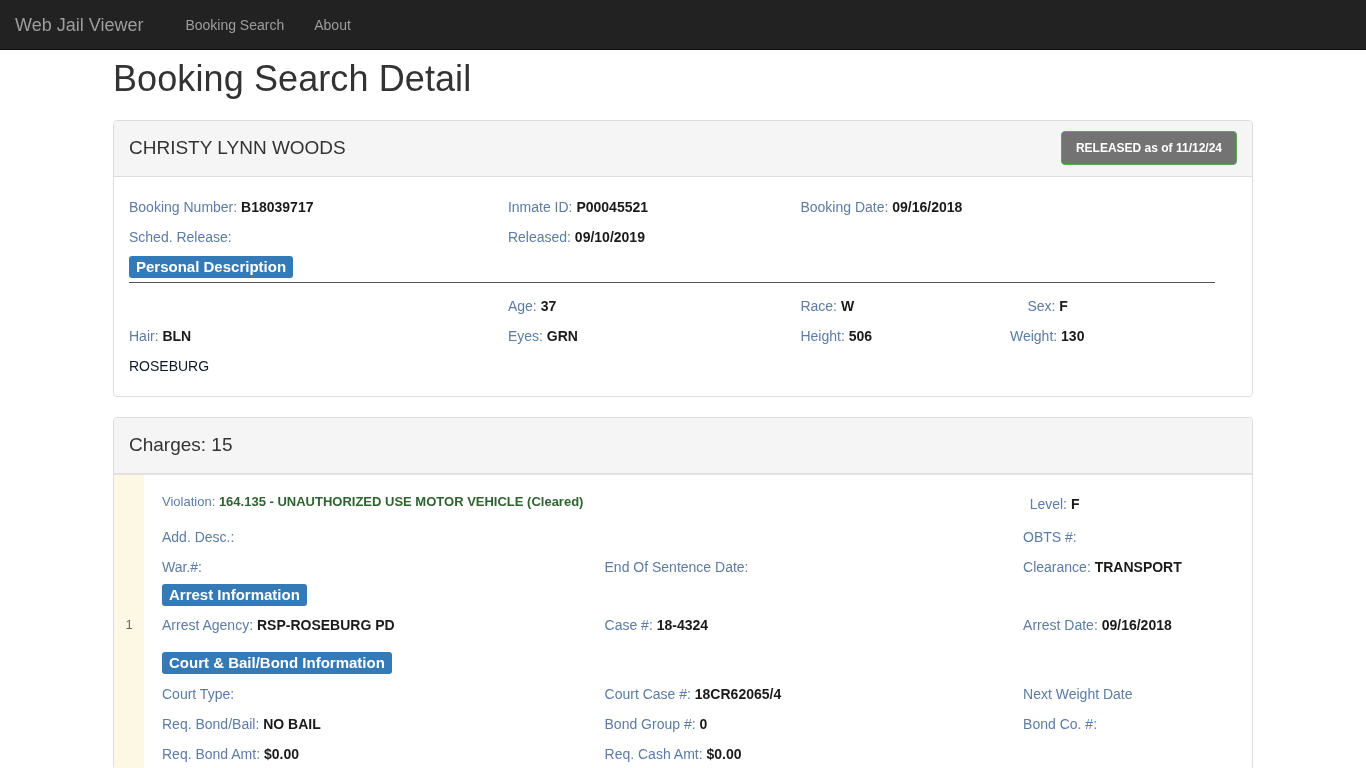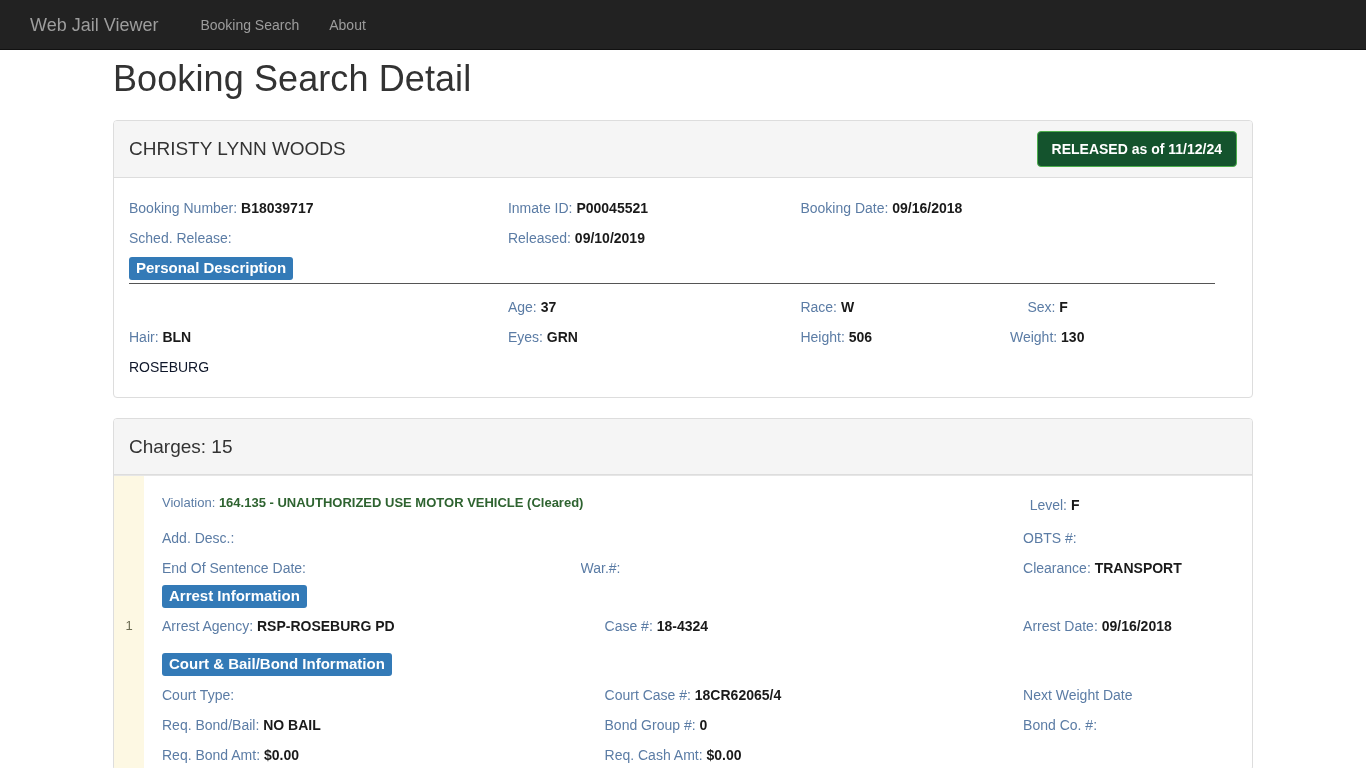--- a/index.html
+++ b/index.html
@@ -11,21 +11,20 @@
     overflow: hidden;
   }
 
   
   .navbar {
     height: 50px;
     background: #222222;
     border-bottom: 1px solid #111;
     display: flex;
     align-items: center;
-    padding-left: 15px;
   }
   .brand {
     color: #9d9d9d;
     font-size: 18px;
     line-height: 20px;
     padding: 15px 15px;
     text-decoration: none;
     white-space: nowrap;
   }
   .nav-links { display: flex; align-items: center; margin-left: 12px; }
@@ -72,23 +71,23 @@
   .panel-title {
     font-size: 19px;
     color: #333333;
     font-weight: normal;
     margin: 0;
     line-height: 1.4;
   }
   .panel-body { padding: 15px; }
 
   .badge-released {
-    background: #14532d;
+    background: #737373;
     color: #ffffff;
-    font-size: 14px;
+    font-size: 12px;
     font-weight: bold;
     padding: 9px 14px;
     border-radius: 4px;
     border: 1px solid #4cae4c;
     line-height: 1.2;
     white-space: nowrap;
   }
 
   
   .row3 {
@@ -294,25 +293,25 @@
           </div>
           <div class="col cc2">
             <div class="field"></div>
           </div>
           <div class="col cc3">
             <div class="field"><span class="lbl">OBTS #:</span> <span class="val"></span></div>
           </div>
         </div>
 
         <div class="chg-grid">
+          <div class="col cc1">
+            <div class="field"><span class="lbl">War.#:</span> <span class="val"></span></div>
+          </div>
           <div class="col cc2">
             <div class="field"><span class="lbl">End Of Sentence Date:</span> <span class="val"></span></div>
-          </div>
-          <div class="col cc1">
-            <div class="field"><span class="lbl">War.#:</span> <span class="val"></span></div>
           </div>
           <div class="col cc3">
             <div class="field"><span class="lbl">Clearance:</span> <span class="val">TRANSPORT</span></div>
           </div>
         </div>
 
         <div class="badge-row" style="margin-top:2px;">
           <span class="section-badge">Arrest Information</span>
         </div>
 

